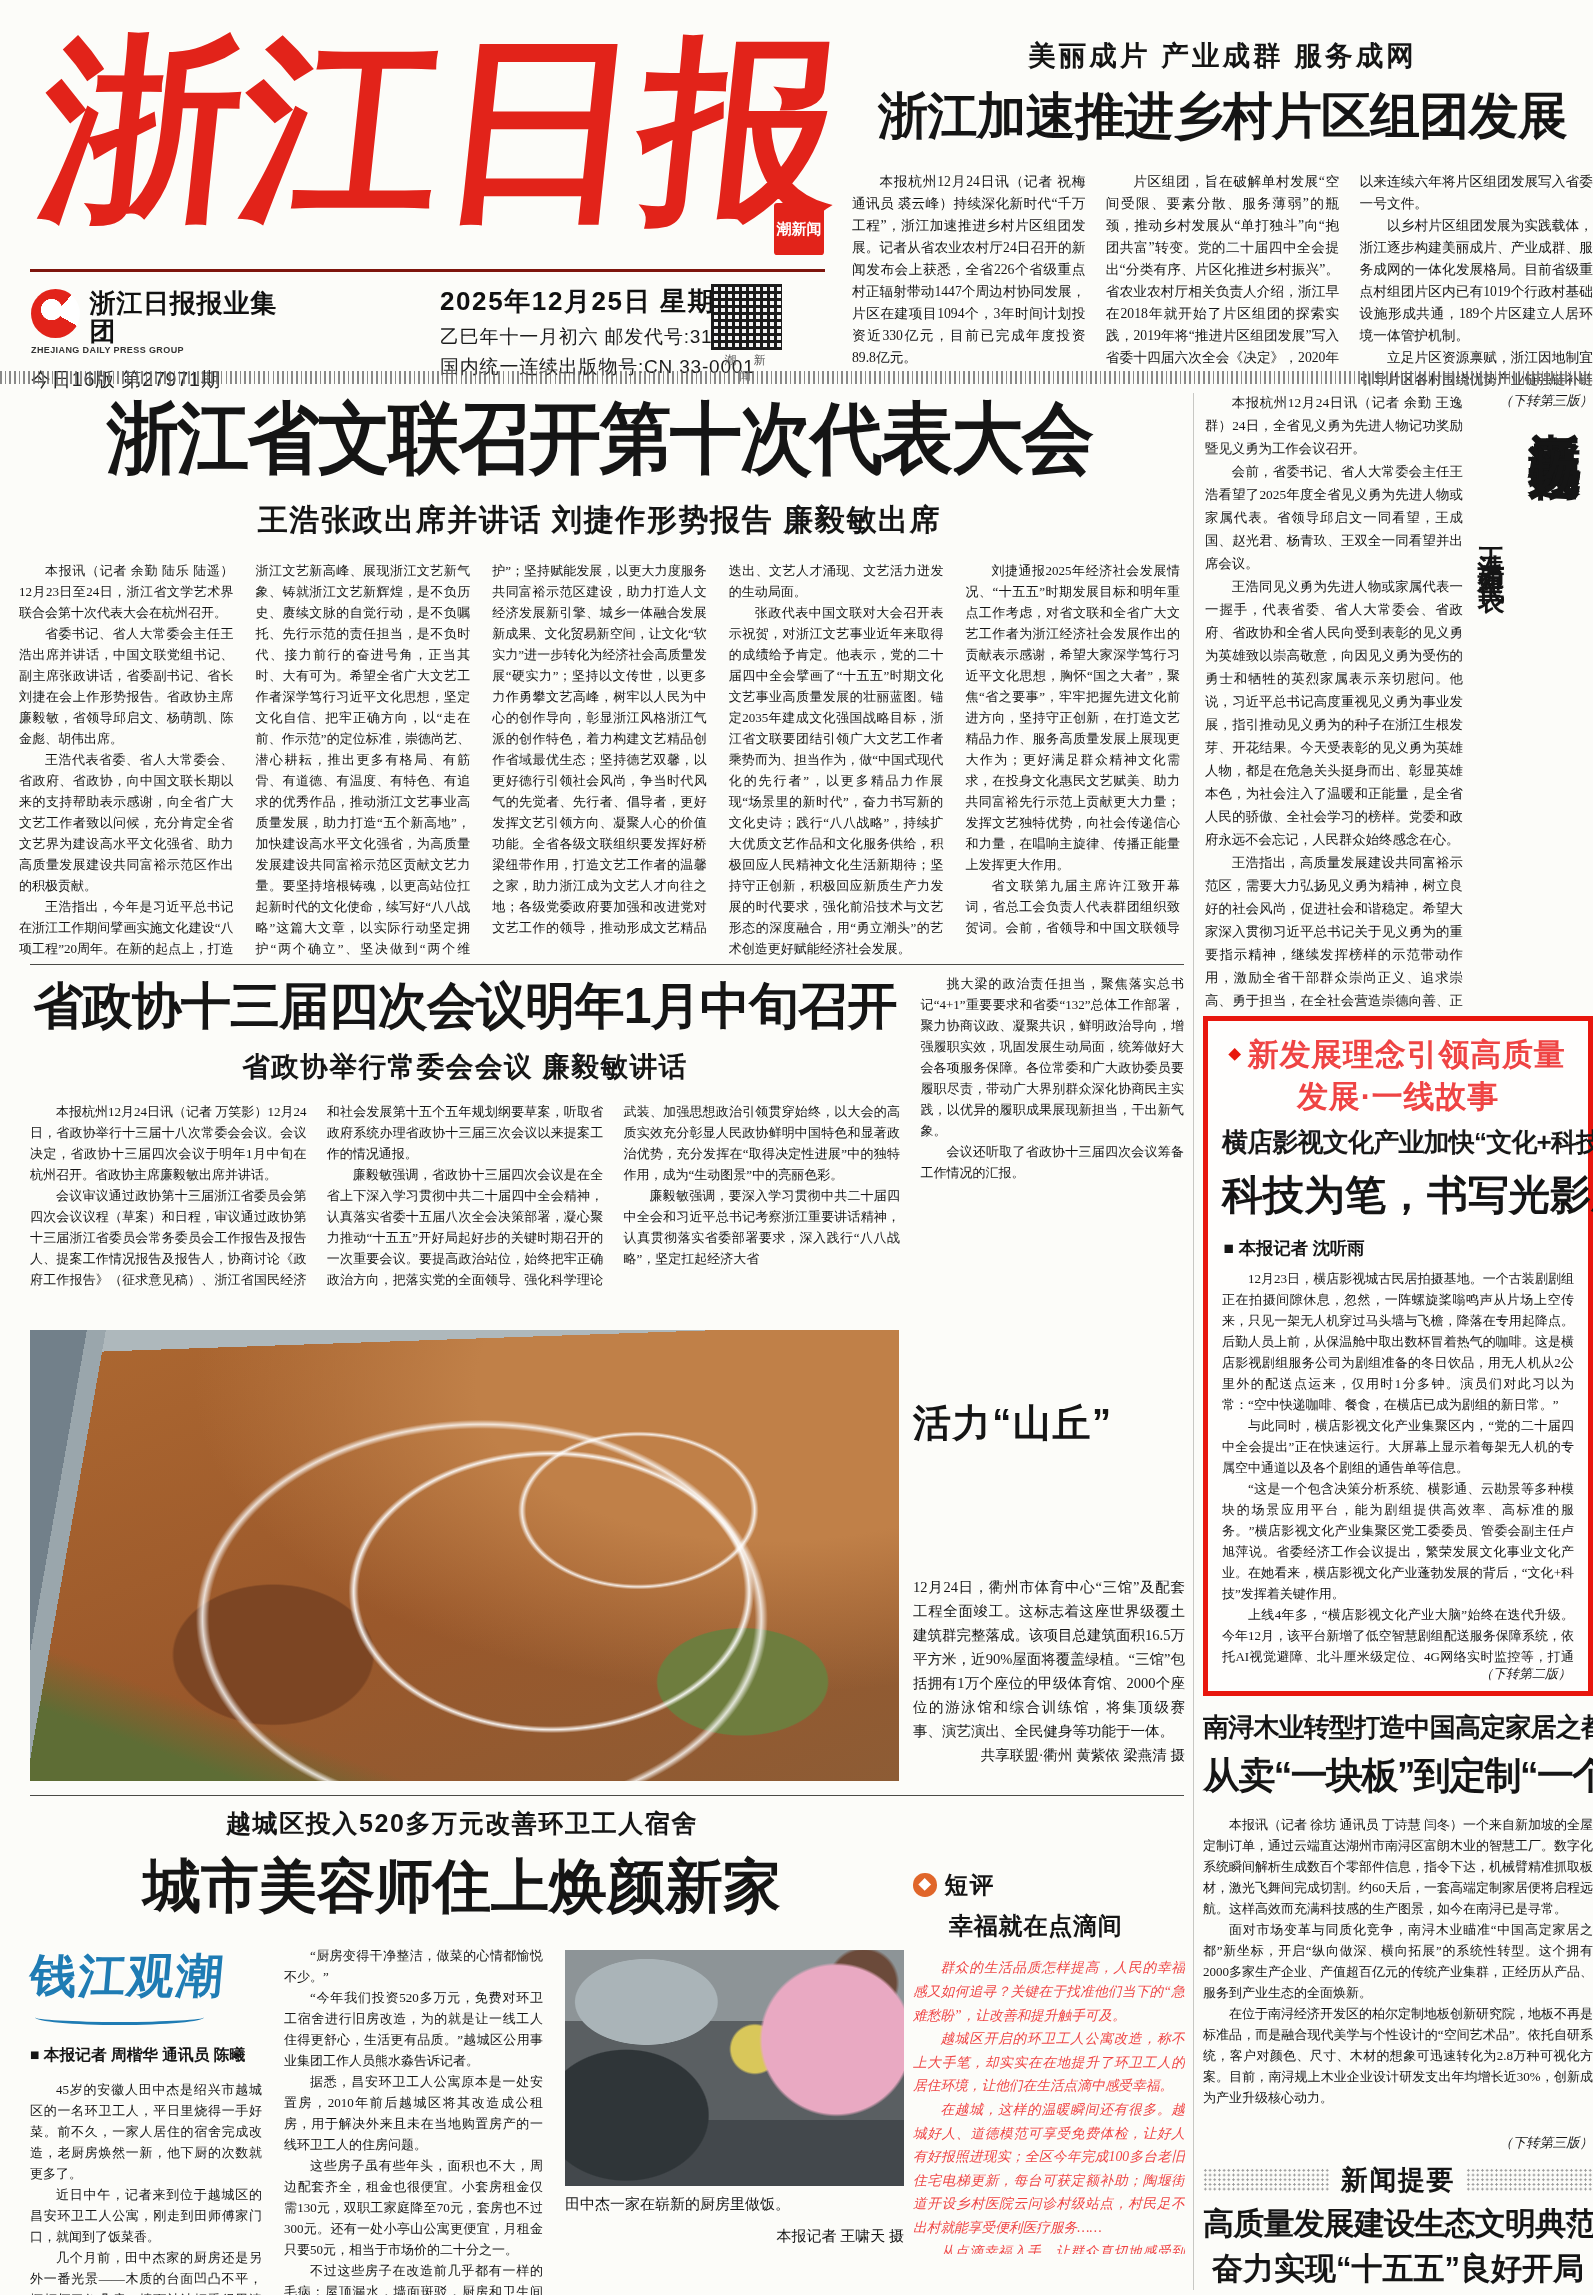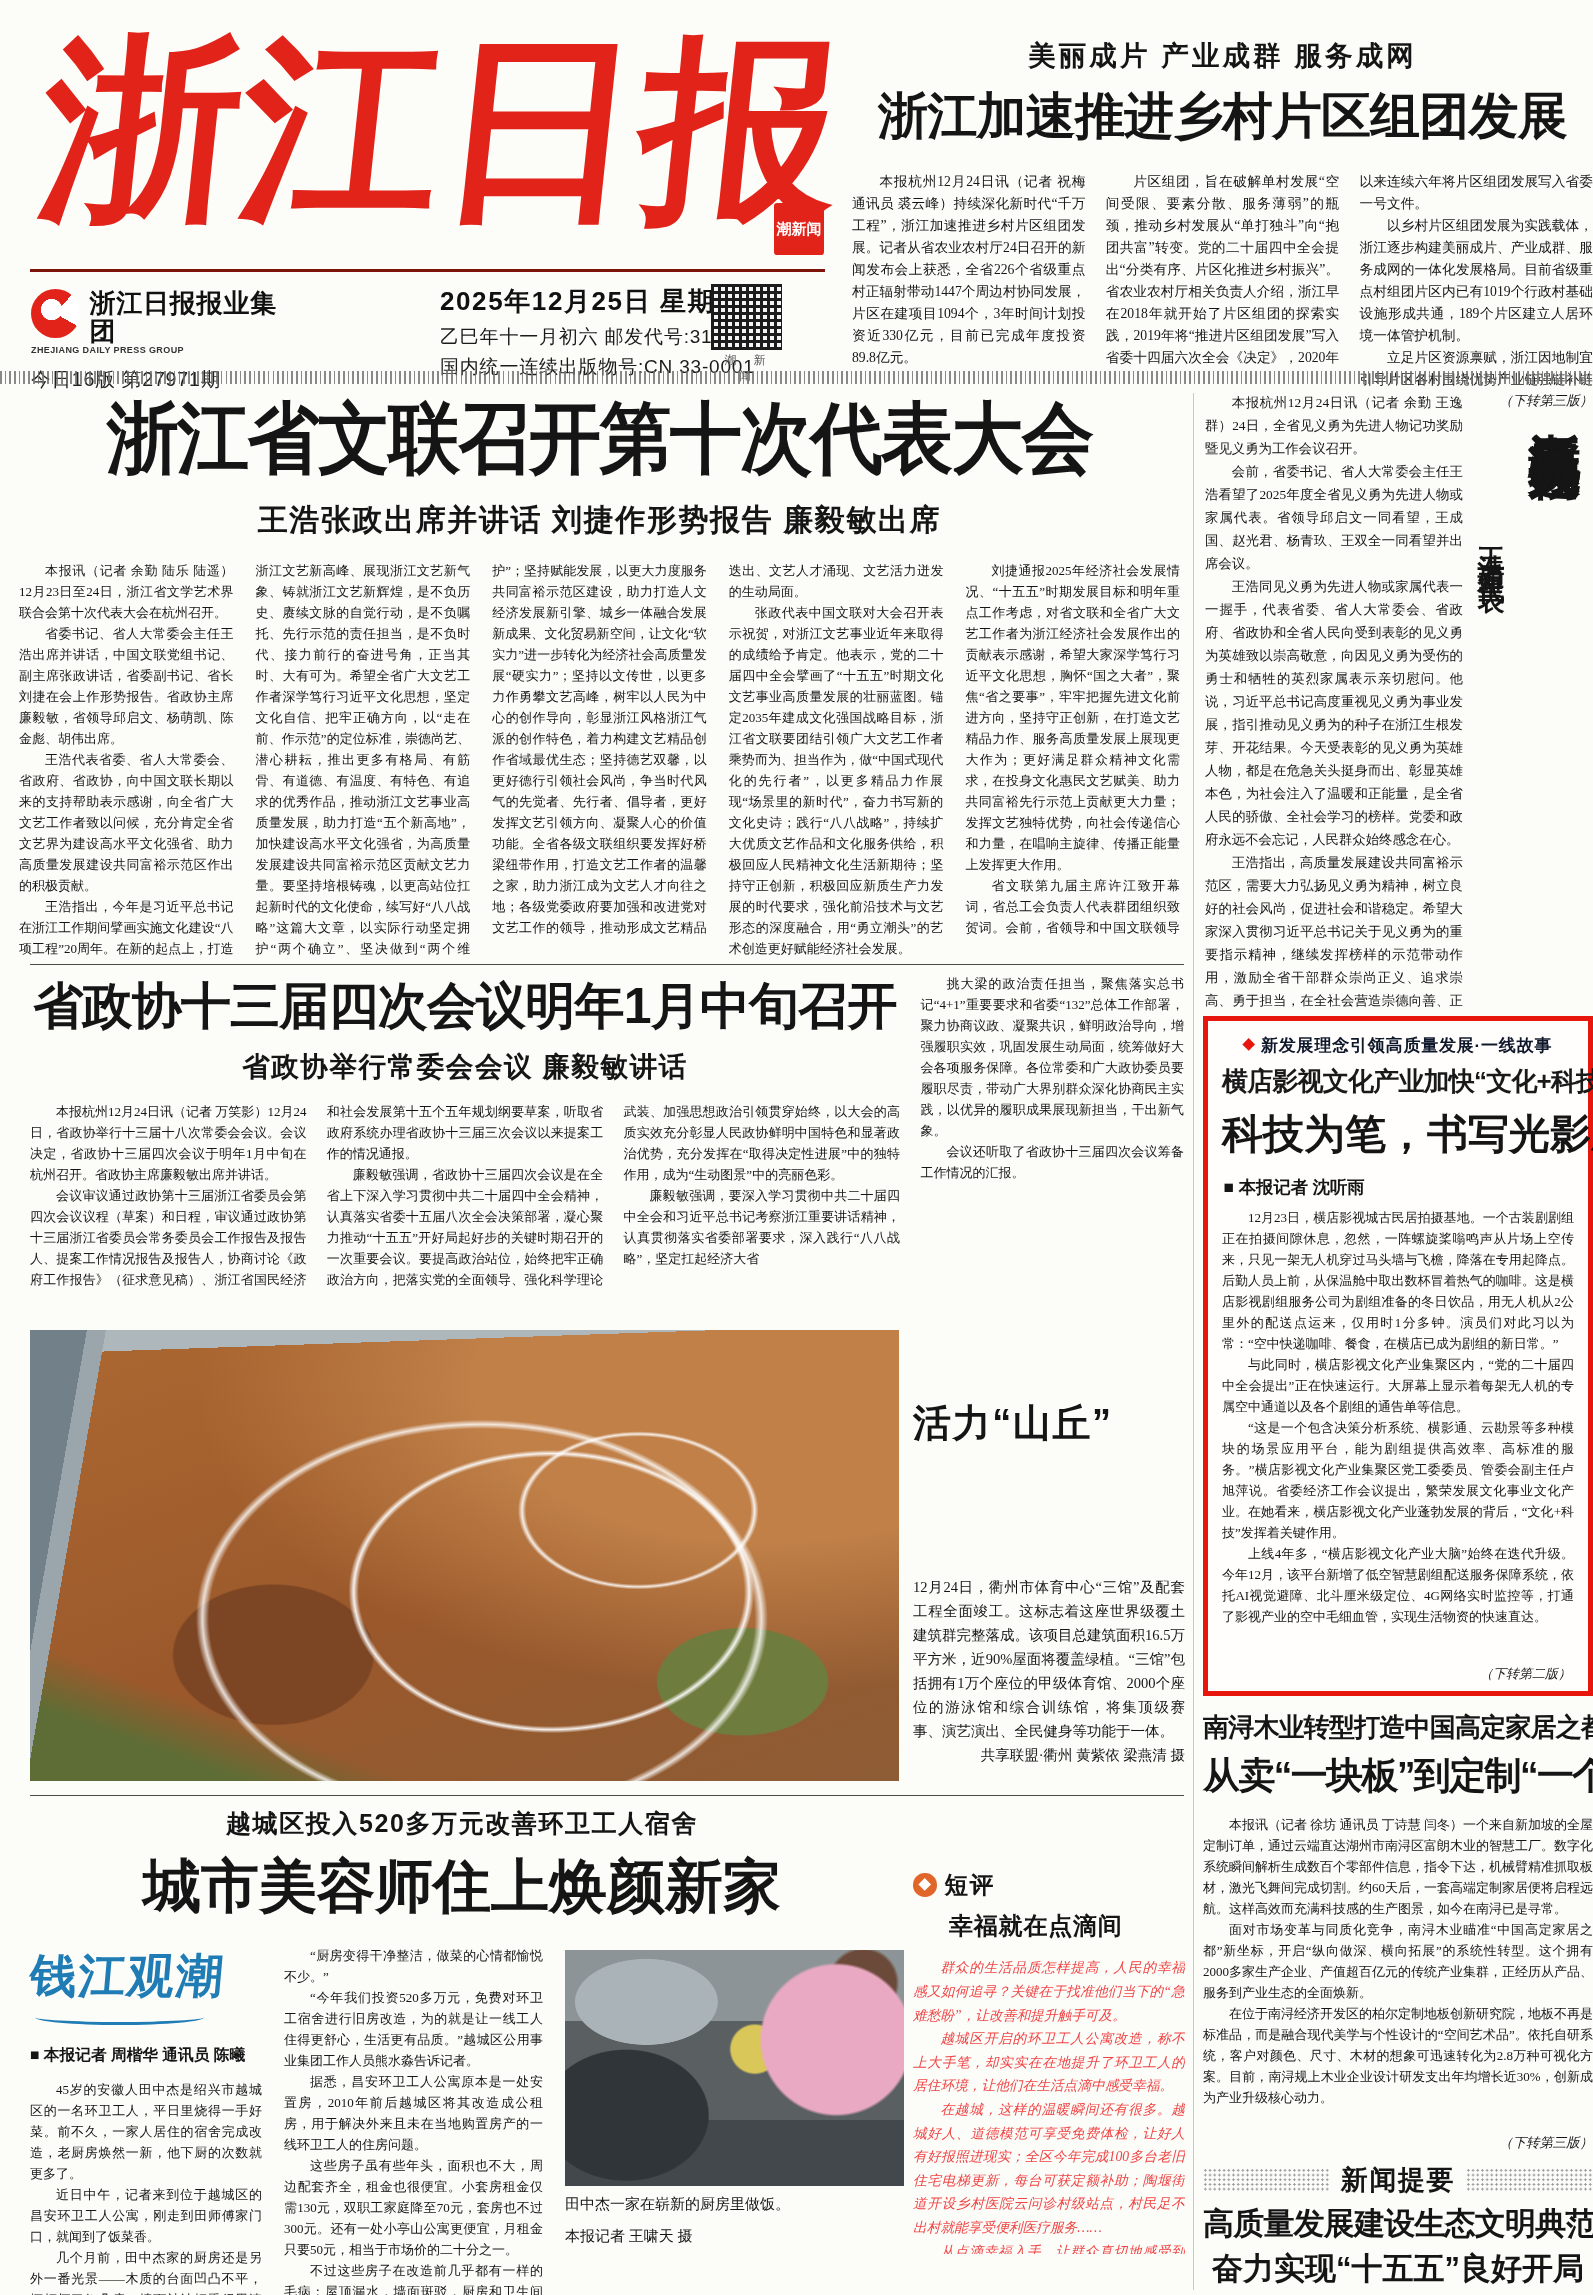--- a/index.html
+++ b/index.html
@@ -104,21 +104,21 @@
   #photo-side{left:913px;top:1330px;width:272px;height:451px;}
   #photo-title{font-size:38px;font-weight:900;text-align:left;margin-top:68px;letter-spacing:1.6px;}
   #photo-caption{margin-top:126px;font-size:14.5px;line-height:24px;}
   #photo-credit{text-align:right;font-size:14.5px;margin-top:3.1px;}
 
   
   #story-hengdian{
     left:1203px;top:1016px;width:390px;height:680px;border:5.5px solid #e8170e;
     box-sizing:border-box;padding:12.6px 14px 7.9px 14px;display:flex;flex-direction:column;background:#fffefd;
   }
-  #hengdian-series{font-size:17px;font-weight:900;color:#0f172a;text-align:center;letter-spacing:0.8px;}
+  #hengdian-series{font-size:31px;font-weight:900;color:#ef4444;text-align:center;letter-spacing:0.8px;}
   .red-diamond{display:inline-block;width:9.4px;height:9.4px;background:#e8170e;transform:rotate(45deg);margin:0 7.9px 3.1px 0;vertical-align:middle;}
   #hengdian-kicker{font-size:26px;font-weight:700;color:#191919;text-align:center;margin-top:7.9px;white-space:nowrap;letter-spacing:-0.8px;}
   #hengdian-headline{font-size:41px;font-weight:900;text-align:center;margin-top:7.9px;letter-spacing:0;white-space:nowrap;}
   #hengdian-byline{font-size:17.3px;font-weight:700;margin:12.6px 0 7.9px 1.6px;}
   #hengdian-body{flex:1;font-size:13px;line-height:21px;overflow:hidden;}
   #hengdian-jump{text-align:right;font-style:italic;font-size:13px;padding:1.6px 3.1px 0 0;}
 
   
   #story-nanxun{left:1203px;top:1710px;width:390px;height:443px;}
   #nanxun-kicker{font-size:26px;font-weight:700;text-align:center;white-space:nowrap;letter-spacing:-0.8px;}
@@ -150,21 +150,21 @@
     background-color:#6d7477;
     background-image:
       radial-gradient(circle at 80% 38%, #e9a9c2 0 24%, transparent 25%),
       radial-gradient(circle at 88% 14%, #6b4a3a 0 9%, transparent 10%),
       radial-gradient(ellipse 118px 71px at 24% 22%, #aab4b8 0 60%, transparent 61%),
       radial-gradient(circle at 56% 42%, #d9c75a 0 10%, transparent 11%),
       radial-gradient(ellipse 149px 118px at 18% 70%, #2f3538 0 55%, transparent 56%),
       linear-gradient(180deg,#8d9497 0 30%,#5a5f62 30% 72%,#43484c 72%);
   }
   .photo-cap{font-size:15px;line-height:23.6px;margin-top:7.9px;}
-  .photo-cap-credit{text-align:left;font-size:15px;}
+  .photo-cap-credit{text-align:right;font-size:15px;}
 
   
   #commentary{position:absolute;left:913px;top:1869px;width:272px;height:421px;}
   #comment-label-row{display:flex;align-items:center;}
   #comment-icon{width:23.6px;height:23.6px;border-radius:50%;background:#e0662a;position:relative;margin-right:7.9px;}
   #comment-icon::after{content:"";position:absolute;left:7px;top:7px;width:9.4px;height:9.4px;background:#fff;transform:rotate(45deg);}
   #comment-label{font-size:23.6px;font-weight:700;letter-spacing:1.6px;}
   #comment-headline{font-size:24px;font-weight:700;margin-top:9.4px;letter-spacing:0.8px;margin-left:36px;}
   #comment-body{margin-top:14px;font-size:13.7px;line-height:23.6px;font-style:italic;color:#ef4444;height:298px;}
 </style>

